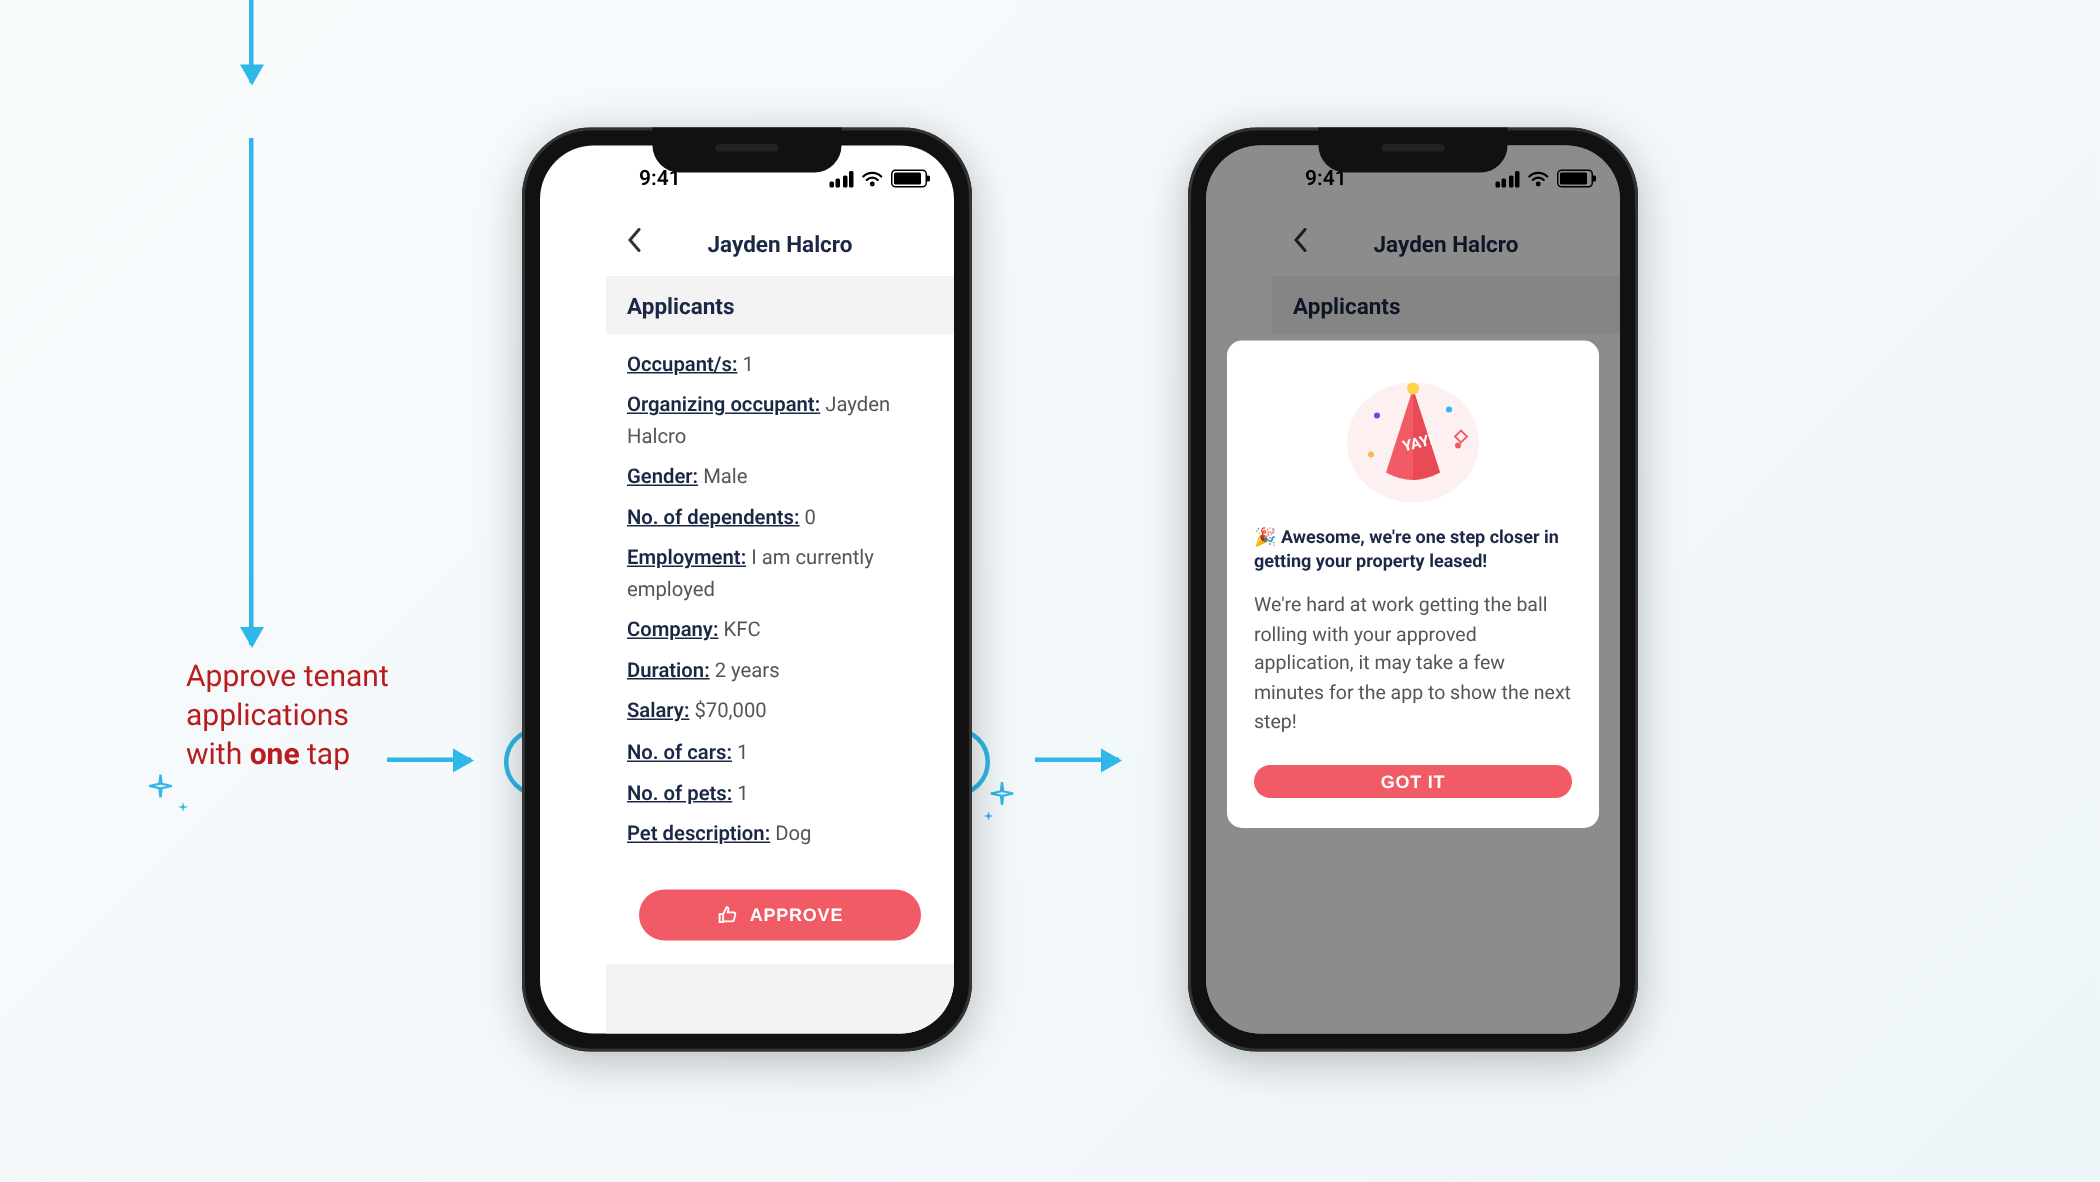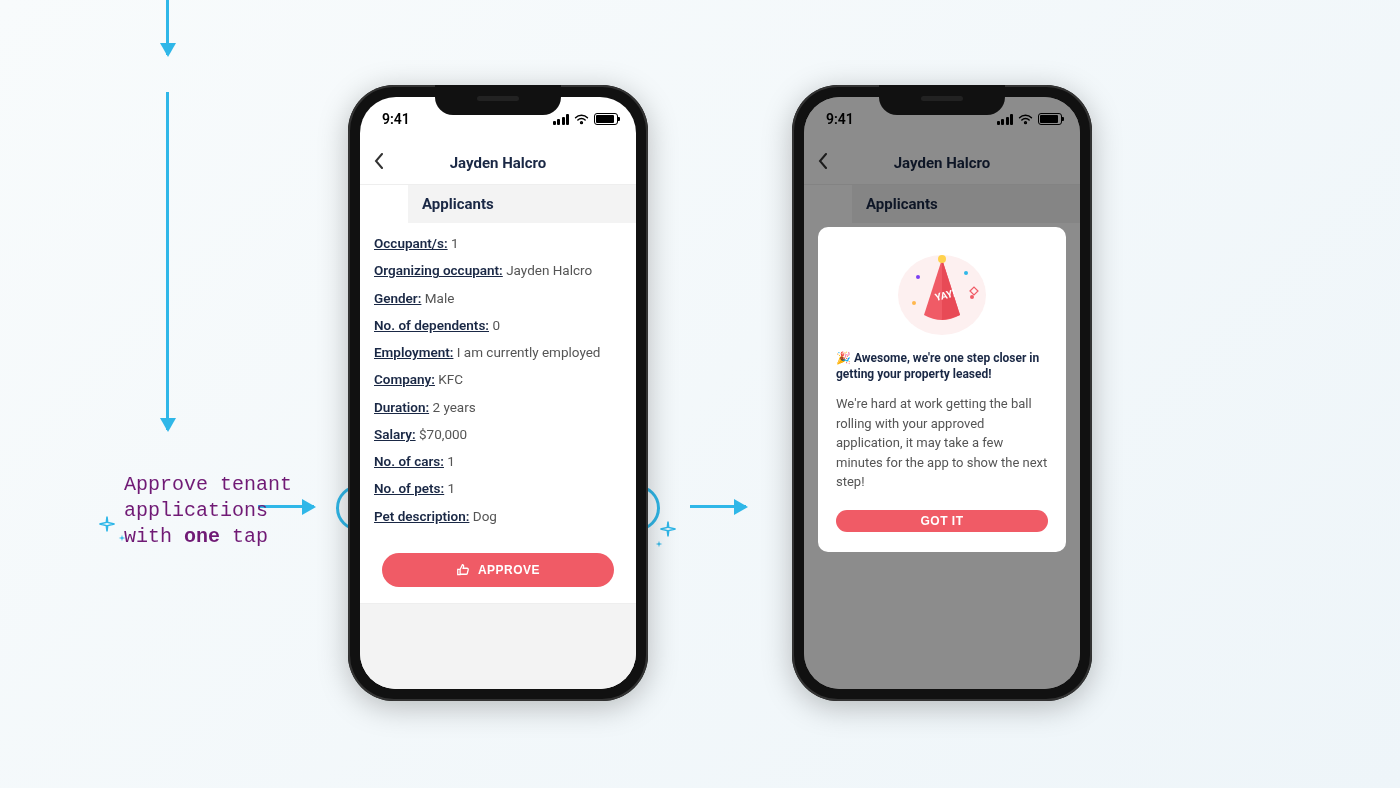--- a/index.html
+++ b/index.html
@@ -9,24 +9,23 @@
   width: 1400px;
   height: 788px;
   position: relative;
   overflow: hidden;
 }
 
 
 .caption-block {
   position: absolute;
   left: 124px;
-  top: 472px;
+  top: 437px;
   width: 200px;
-  color: #701a75;
-  font-family: Liberation Mono, monospace;
+  color: #b91c1c;
 }
 .caption-block .line {
   font-size: 20px;
   line-height: 1.3;
 }
 .caption-block .line strong { font-weight: 700; }
 
 
 .sparkle {
   position: absolute;
@@ -84,20 +83,21 @@
 }
 .phone-1 { left: 348px; top: 85px; }
 .phone-2 { left: 792px; top: 85px; }
 .phone .screen {
   width: 100%;
   height: 100%;
   border-radius: 36px;
   background: #fff;
   overflow: hidden;
   position: relative;
+  padding-left: 44px;
 }
 .phone .notch {
   position: absolute;
   top: 0;
   left: 50%;
   transform: translateX(-50%);
   width: 126px;
   height: 30px;
   background: #111;
   border-bottom-left-radius: 18px;
@@ -157,21 +157,20 @@
   color: #1a2845;
 }
 
 
 .section-header {
   background: #f3f3f3;
   padding: 10px 14px;
   font-size: 15px;
   font-weight: 700;
   color: #1a2845;
-  margin-left: 48px;
 }
 
 
 .details {
   padding: 10px 14px 6px;
   background: #fff;
 }
 .detail-row {
   font-size: 13.5px;
   line-height: 1.5;

